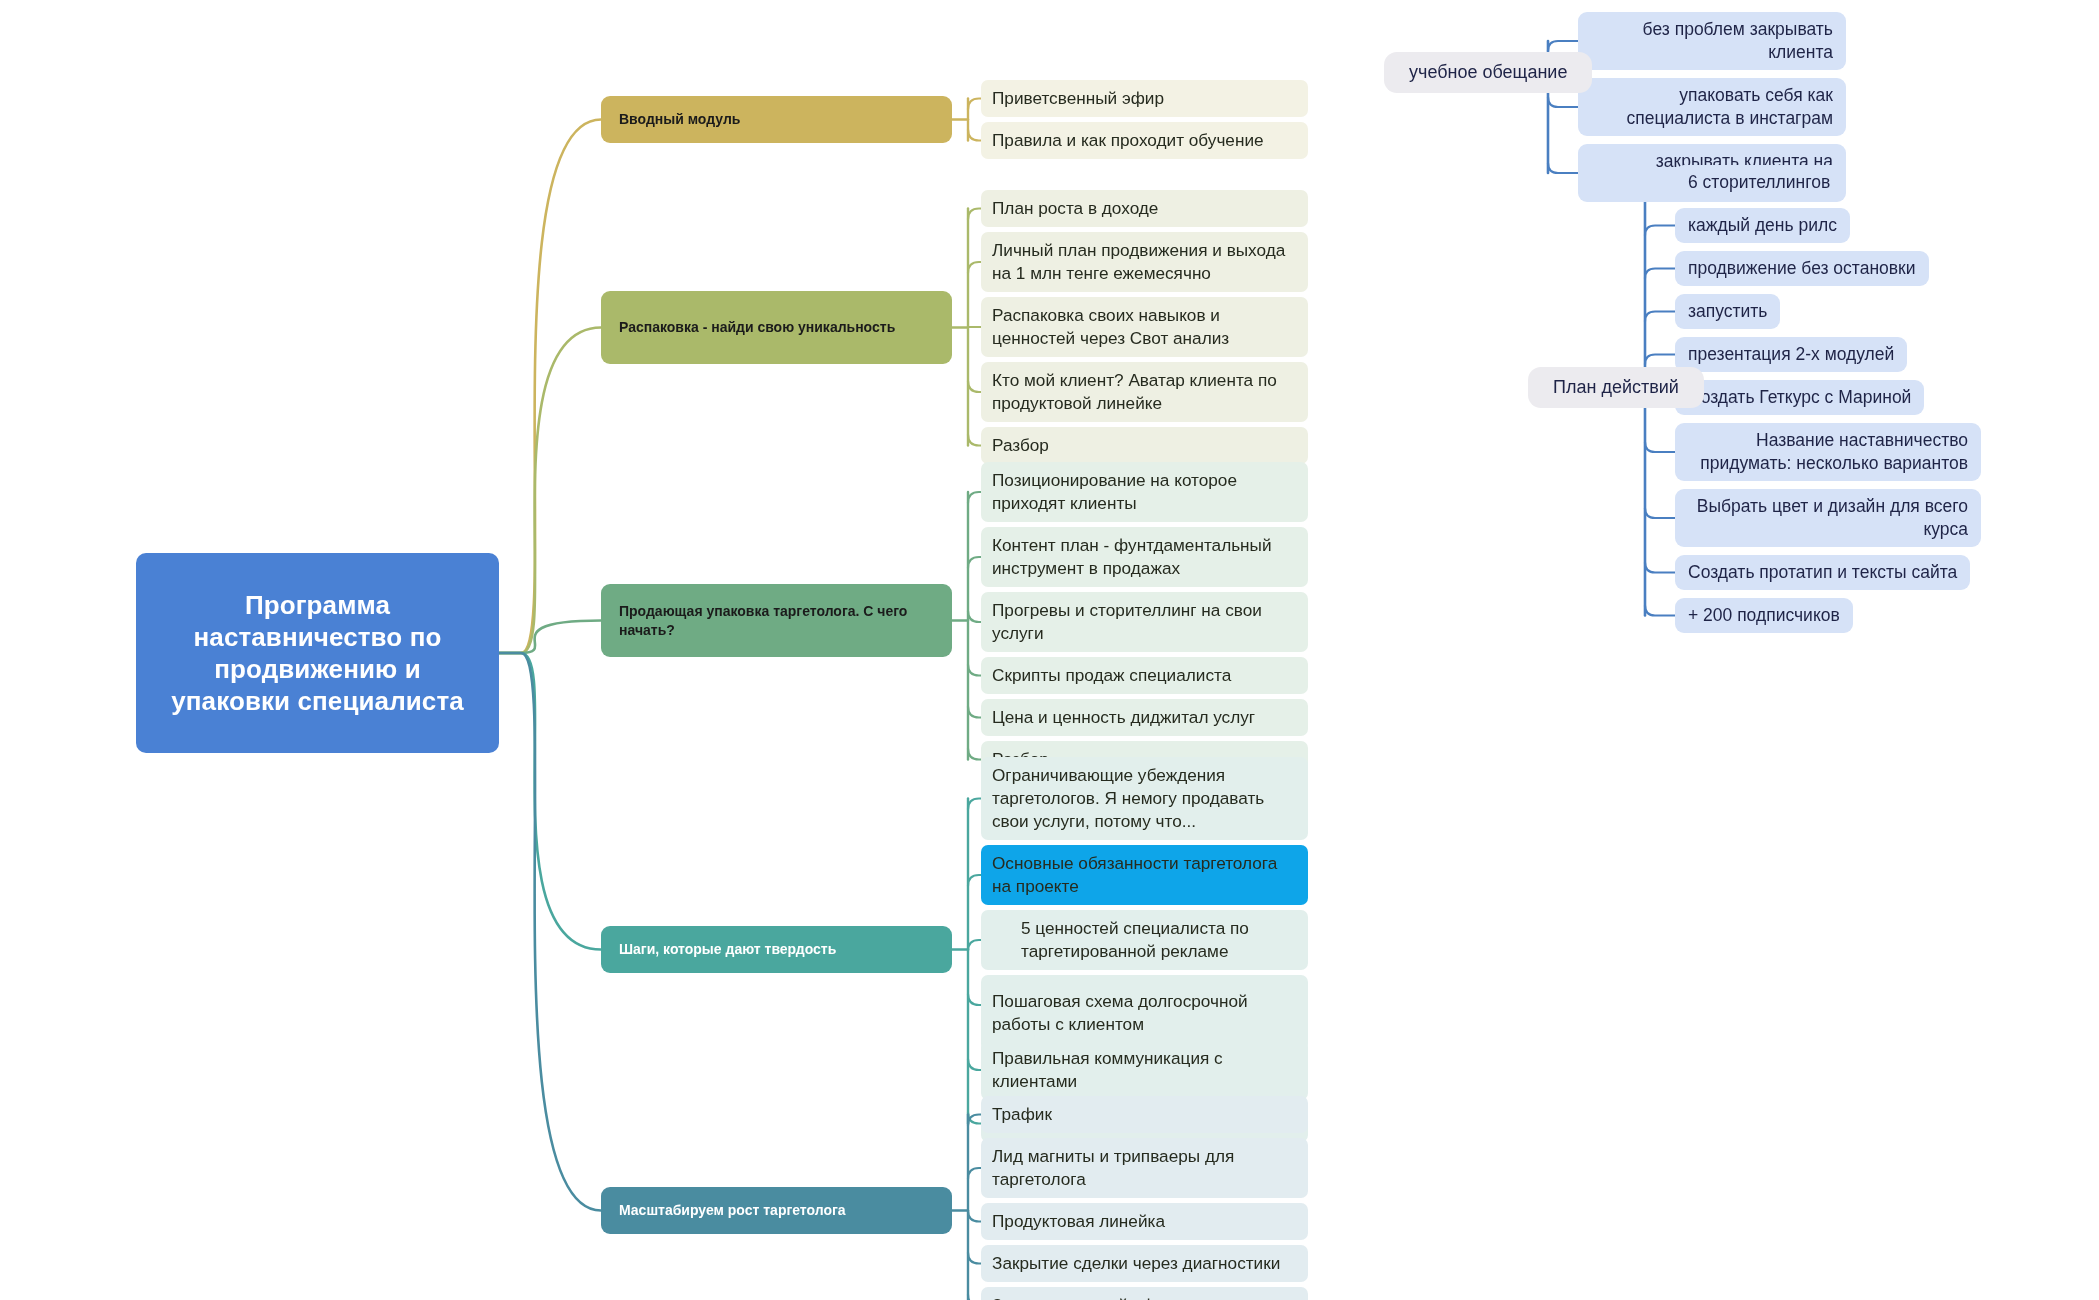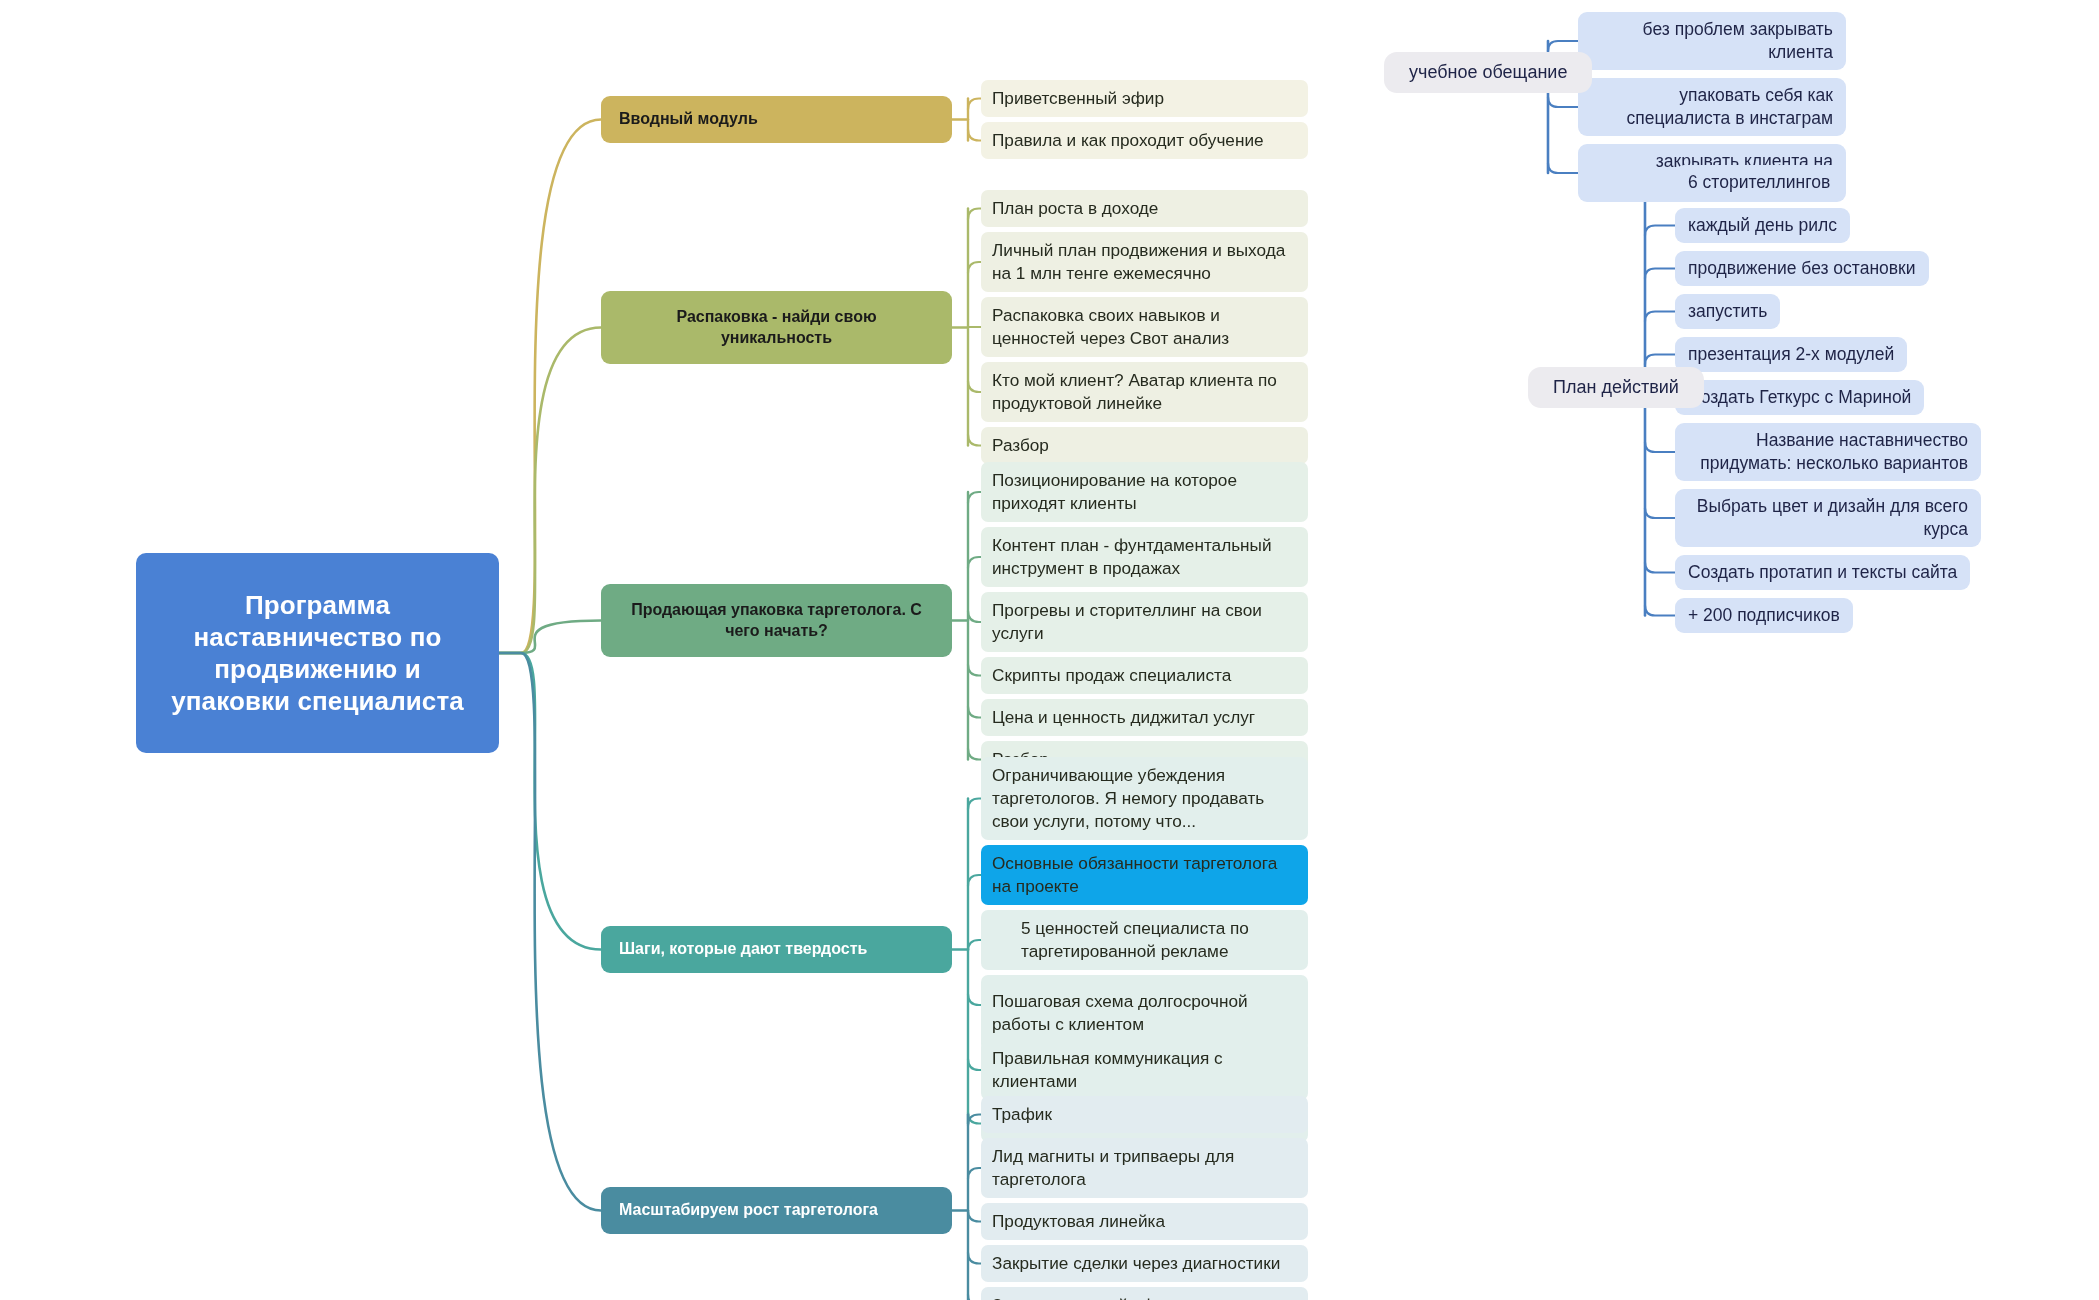--- a/index.html
+++ b/index.html
@@ -49,25 +49,24 @@
     position: absolute;
     left: 601px;
     width: 351px;
     border-radius: 9px;
     display: flex;
     align-items: center;
     padding: 10px 18px;
     z-index: 5;
   }
   .branch-node span {
-    font-size: 16px;
+    font-size: 14px;
     font-weight: bold;
     line-height: 1.3;
     color: #1b1b1b;
-    text-align: center;
   }
   .branch-node.light-label span { color: #ffffff; }
 
   
   .leaf {
     position: absolute;
     left: 981px;
     width: 327px;
     border-radius: 7px;
     padding: 7px 10px 7px 11px;

